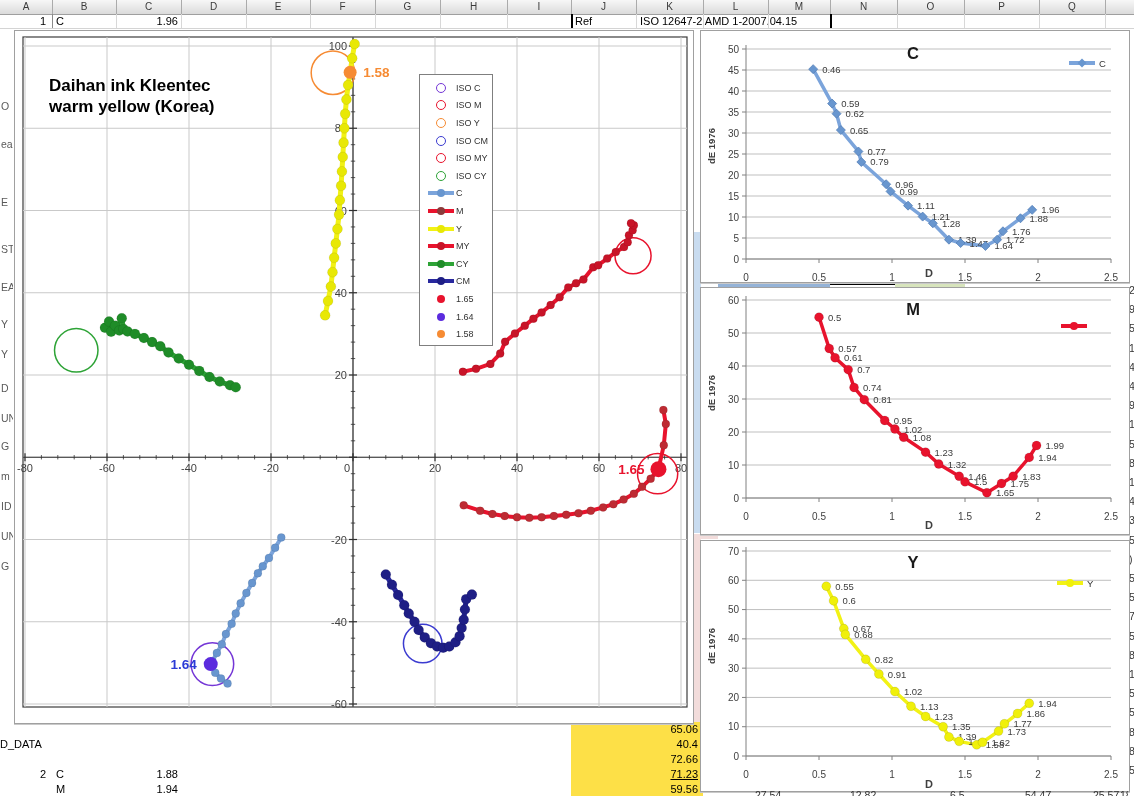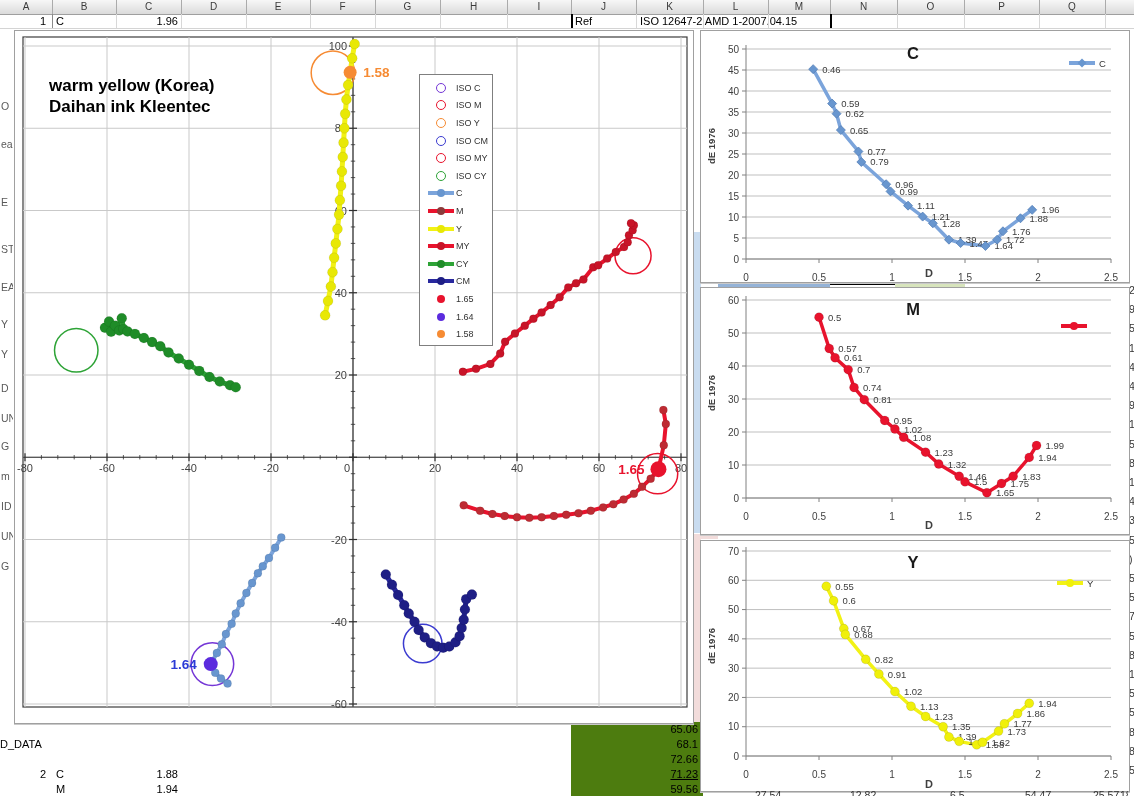--- a/index.html
+++ b/index.html
@@ -16,21 +16,21 @@
   .chartbox{position:absolute;background:#fff;border:1px solid #A0A0A0;z-index:3;
             box-shadow:0 1px 0 #c9c9c9;}
   #main-chart-title{position:absolute;left:34px;top:44px;width:220px;z-index:5;
       font-size:17px;font-weight:bold;color:#000;line-height:21px;}
   #main-legend{position:absolute;left:404px;top:43px;width:66px;z-index:5;
       background:#fff;border:1px solid #7f7f7f;padding:4px 0 2px 6px;}
   .leg-row{display:flex;align-items:center;height:17.6px;font-size:9px;color:#333;}
   .leg-ic{width:30px;display:flex;align-items:center;justify-content:center;flex:0 0 30px;}
   .strip{position:absolute;z-index:1;}
   #pink-block{position:absolute;left:571px;top:722px;width:132px;height:74px;
-      background:#4d7c0f;z-index:1;}
+      background:#fde047;z-index:1;}
   .pinkval{position:absolute;right:5px;width:120px;text-align:right;font-size:11px;
       color:#000;line-height:15px;}
   #left-frags{position:absolute;left:0;top:0;width:13px;height:796px;overflow:hidden;z-index:0;}
   .frag{position:absolute;left:1px;font-size:10.5px;color:#5a5a5a;white-space:nowrap;}
   #edge-digits{position:absolute;left:1129px;top:0;width:5px;height:796px;overflow:hidden;z-index:1;}
   .edig{position:absolute;left:0;font-size:10.5px;color:#333;}
   #bottom-edge-vals{position:absolute;left:700px;top:789px;width:428px;height:7px;
       overflow:hidden;z-index:4;}
   .bev{position:absolute;top:0;font-size:10.5px;color:#333;}
   #sheet-bottom{position:absolute;left:0;top:722px;width:704px;height:74px;background:#fff;z-index:0;}
@@ -132,21 +132,21 @@
   <div id="sheet-bottom">
     <div class="cell" style="left:-3px;top:15px;">ID_DATA</div>
     <div class="cell right" style="left:0;top:45px;width:46px;">2</div>
     <div class="cell" style="left:56px;top:45px;">C</div>
     <div class="cell right" style="left:116px;top:45px;width:62px;">1.88</div>
     <div class="cell" style="left:56px;top:60px;">M</div>
     <div class="cell right" style="left:116px;top:60px;width:62px;">1.94</div>
   </div>
   <div id="pink-block">
       <div class="pinkval" style="top: 0px;">65.06</div>
-      <div class="pinkval" style="top: 15px;">68.1</div>
+      <div class="pinkval" style="top: 15px;">40.4</div>
       <div class="pinkval" style="top: 30px;">72.66</div>
       <div class="pinkval" style="top: 45px; text-decoration: underline;">71.23</div>
       <div class="pinkval" style="top: 60px;">59.56</div>
     </div>
 
   <div id="left-frags">
       <div class="frag" style="top: 100px;">O</div>
       <div class="frag" style="top: 138px;">ea</div>
       <div class="frag" style="top: 196px;">E</div>
       <div class="frag" style="top: 243px;">ST</div>
@@ -462,22 +462,22 @@
           <circle cx="456.9" cy="563.6075" r="5" fill="#1E1E85" stroke="rgba(0,0,0,0.15)" stroke-width="0.5"></circle>
           <circle cx="335.12999999999994" cy="41.32000000000002" r="6.5" fill="#F68B33"></circle>
           <circle cx="195.72999999999996" cy="633.10875" r="7" fill="#5B2BDE"></circle>
           <circle cx="643.4499999999999" cy="438.17625" r="8" fill="#E8132D"></circle>
         </g>
         <text x="348.12999999999994" y="46.32000000000002" font-size="13.5" font-family="Liberation Sans, sans-serif" fill="#F68B33" text-anchor="start" font-weight="bold">1.58</text>
         <text x="181.72999999999996" y="638.10875" font-size="13.5" font-family="Liberation Sans, sans-serif" fill="#2B3BD6" text-anchor="end" font-weight="bold">1.64</text>
         <text x="629.4499999999999" y="443.17625" font-size="13.5" font-family="Liberation Sans, sans-serif" fill="#E8132D" text-anchor="end" font-weight="bold">1.65</text>
       </svg>
     <div id="main-chart-title">
+      <div>Daihan ink Kleentec</div>
       <div>warm yellow (Korea)</div>
-      <div>Daihan ink Kleentec</div>
     </div>
     <div id="main-legend">
         <div class="leg-row">
           <span class="leg-ic">
             <span style="width:8px;height:8px;border:1.6px solid #7436D6;border-radius:50%;display:inline-block;"></span>
           </span>
           <span>ISO C</span>
         </div>
         <div class="leg-row">
           <span class="leg-ic">

